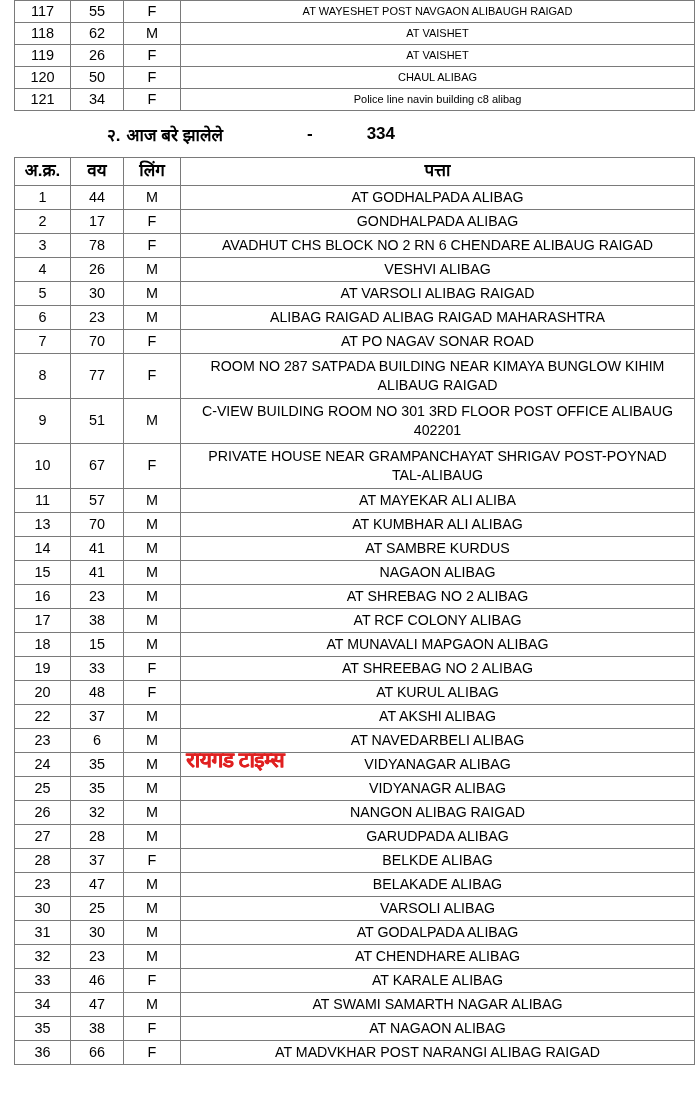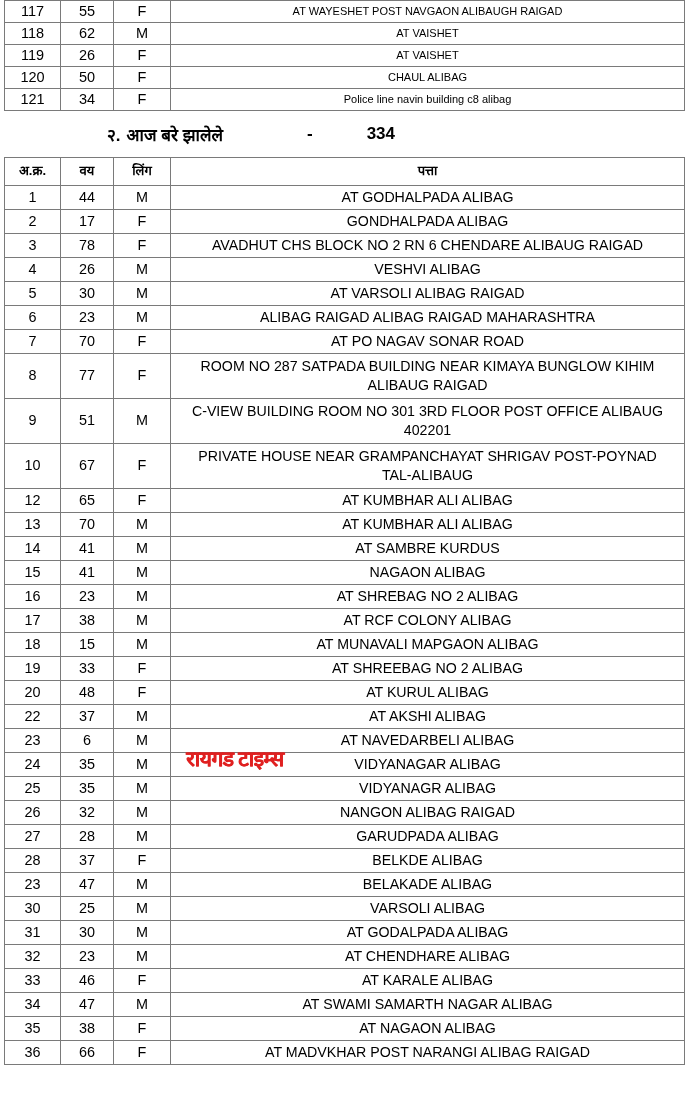--- a/index.html
+++ b/index.html
@@ -22,21 +22,21 @@
     width: 700px;
     height: 1094px;
     box-sizing: border-box;
   }
 
   
   table.doc-table {
     border-collapse: collapse;
     table-layout: fixed;
     width: 681px;
-    margin: 0 0 0 4px;
+    margin: 0 0 0 14px;
     background: #fff;
   }
   table.doc-table td,
   table.doc-table th {
     border: 1px solid #7a7a7a;
     padding: 0 2px;
     text-align: center;
     vertical-align: middle;
     font-weight: normal;
     line-height: 1.08;
@@ -88,42 +88,42 @@
   .section-heading .heading-dash {
     padding-left: 84px;
   }
   .section-heading .heading-count {
     padding-left: 54px;
   }
 
   
   #main-table th {
     height: 27px;
-    font-size: 13px;
+    font-size: 17px;
     font-weight: bold;
   }
   #main-table td {
     height: 21px;
     font-size: 14.4px;
   }
   #main-table td.addr {
     font-size: 14.2px;
     line-height: 1.35;
     padding: 1px 16px;
   }
   #main-table tr.two-line td {
     height: 42px;
   }
 
   
   .watermark {
     position: absolute;
     left: 186px;
     top: 749px;
-    font-family: Liberation Serif, serif;
+    font-family: Liberation Sans, sans-serif;
     font-size: 21px;
     font-weight: bold;
     color: #e02020;
     letter-spacing: -0.5px;
     white-space: nowrap;
     pointer-events: none;
     line-height: 1;
     text-shadow: 0.5px 0 0 #e02020;
   }
 </style>
@@ -250,24 +250,24 @@
           <td class="sex">M</td>
           <td class="addr">C-VIEW BUILDING ROOM NO 301 3RD FLOOR POST OFFICE ALIBAUG 402201</td>
         </tr>
         <tr class="two-line">
           <td class="sr">10</td>
           <td class="age">67</td>
           <td class="sex">F</td>
           <td class="addr">PRIVATE HOUSE  NEAR GRAMPANCHAYAT  SHRIGAV POST-POYNAD TAL-ALIBAUG</td>
         </tr>
         <tr>
-          <td class="sr">12</td>
-          <td class="age">65</td>
-          <td class="sex">F</td>
-          <td class="addr">AT KUMBHAR ALI ALIBAG</td>
+          <td class="sr">11</td>
+          <td class="age">57</td>
+          <td class="sex">M</td>
+          <td class="addr">AT MAYEKAR ALI ALIBA</td>
         </tr>
         <tr>
           <td class="sr">13</td>
           <td class="age">70</td>
           <td class="sex">M</td>
           <td class="addr">AT KUMBHAR ALI ALIBAG</td>
         </tr>
         <tr>
           <td class="sr">14</td>
           <td class="age">41</td>

